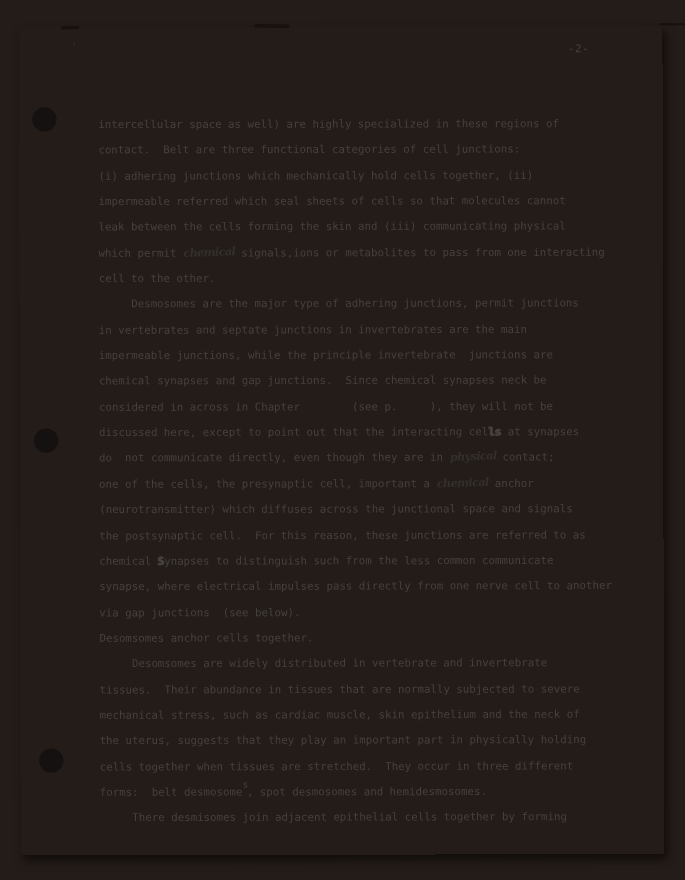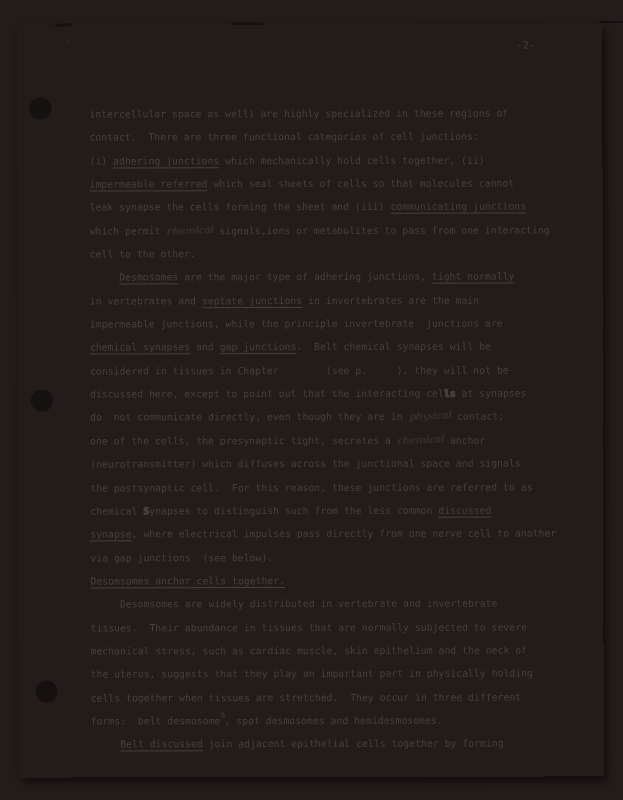--- a/index.html
+++ b/index.html
@@ -35,21 +35,21 @@
 
   .stray-mark { position:absolute; left:47px; top:14px; font-size:9px;
                 color:#3c3834; transform:rotate(8deg); }
 
   .page-number { position:absolute; left:499px; top:16px; font-size:9.8px;
                  color: var(--ink, #45413d); letter-spacing:0.5px; }
 
   .text-block { position:absolute; left:72px; top:78px;
                 color: var(--ink, #45413d); font-size:9.8px; }
   .line { white-space:pre; line-height:23.35px; height:23.35px; }
-  .u { text-decoration: underline; text-underline-offset: 2.5px;
+  .u { text-underline-offset: 2.5px;
        text-decoration-thickness: 0.8px; }
   .hw { font-family:"DejaVu Serif", serif; font-style:italic; font-weight:bold;
         font-size:10.3px; letter-spacing:-0.6px; color: var(--handwriting, #33302b);
         display:inline-block; transform:rotate(-2deg) translateY(-0.5px); }
   .ot { font-weight:bold;
         text-shadow: 0.8px 0 currentColor, -0.6px 0.5px currentColor, 0 -0.5px currentColor; }
   .sup { display:inline-block; width:4px; font-size:8.5px;
          transform:translateY(-7px); }
 </style>
 </head>
@@ -65,42 +65,42 @@
     <div class="hole h1"></div>
     <div class="hole h2"></div>
     <div class="hole h3"></div>
 
     <div class="stray-mark">'</div>
 
     <div class="page-number">-2-</div>
 
     <div class="text-block" id="text-block">
         <div class="line"><span>intercellular space as well) are highly specialized in these regions of</span></div>
-        <div class="line"><span>contact.  There are three functional categories of cell junctions:</span></div>
+        <div class="line"><span>contact.  Belt are three functional categories of cell junctions:</span></div>
         <div class="line"><span>(i) </span><span class="u">adhering junctions</span><span> which mechanically hold cells together, (ii)</span></div>
         <div class="line"><span class="u">impermeable referred</span><span> which seal sheets of cells so that molecules cannot</span></div>
-        <div class="line"><span>leak synapse the cells forming the sheet and (iii) </span><span class="u">communicating junctions</span></div>
+        <div class="line"><span>leak between the cells forming the skin and (iii) </span><span class="u">communicating physical</span></div>
         <div class="line"><span>which permit </span><span class="hw">chemical</span><span> signals,ions or metabolites to pass from one interacting</span></div>
         <div class="line"><span>cell to the other.</span></div>
-        <div class="line"><span>     </span><span class="u">Desmosomes</span><span> are the major type of adhering junctions, </span><span class="u">tight normally</span></div>
+        <div class="line"><span>     </span><span class="u">Desmosomes</span><span> are the major type of adhering junctions, </span><span class="u">permit junctions</span></div>
         <div class="line"><span>in vertebrates and </span><span class="u">septate junctions</span><span> in invertebrates are the main</span></div>
         <div class="line"><span>impermeable junctions, while the principle invertebrate  junctions are</span></div>
-        <div class="line"><span class="u">chemical synapses</span><span> and </span><span class="u">gap junctions</span><span>.  Belt chemical synapses will be</span></div>
-        <div class="line"><span>considered in tissues in Chapter        (see p.     ), they will not be</span></div>
+        <div class="line"><span class="u">chemical synapses</span><span> and </span><span class="u">gap junctions</span><span>.  Since chemical synapses neck be</span></div>
+        <div class="line"><span>considered in across in Chapter        (see p.     ), they will not be</span></div>
         <div class="line"><span>discussed here, except to point out that the interacting cel</span><span class="ot">ls</span><span> at synapses</span></div>
         <div class="line"><span>do  not communicate directly, even though they are in </span><span class="hw">physical</span><span> contact;</span></div>
-        <div class="line"><span>one of the cells, the presynaptic tight, secretes a </span><span class="hw">chemical</span><span> anchor</span></div>
+        <div class="line"><span>one of the cells, the presynaptic cell, important a </span><span class="hw">chemical</span><span> anchor</span></div>
         <div class="line"><span>(neurotransmitter) which diffuses across the junctional space and signals</span></div>
         <div class="line"><span>the postsynaptic cell.  For this reason, these junctions are referred to as</span></div>
-        <div class="line"><span>chemical </span><span class="ot">S</span><span>ynapses to distinguish such from the less common </span><span class="u">discussed</span></div>
+        <div class="line"><span>chemical </span><span class="ot">S</span><span>ynapses to distinguish such from the less common </span><span class="u">communicate</span></div>
         <div class="line"><span class="u">synapse</span><span>, where electrical impulses pass directly from one nerve cell to another</span></div>
         <div class="line"><span>via gap junctions  (see below).</span></div>
         <div class="line"><span class="u">Desomsomes anchor cells together.</span></div>
         <div class="line"><span>     Desomsomes are widely distributed in vertebrate and invertebrate</span></div>
         <div class="line"><span>tissues.  Their abundance in tissues that are normally subjected to severe</span></div>
         <div class="line"><span>mechanical stress, such as cardiac muscle, skin epithelium and the neck of</span></div>
         <div class="line"><span>the uterus, suggests that they play an important part in physically holding</span></div>
         <div class="line"><span>cells together when tissues are stretched.  They occur in three different</span></div>
         <div class="line"><span>forms:  belt desmosome</span><span class="sup">s</span><span>, spot desmosomes and hemidesmosomes.</span></div>
-        <div class="line"><span>     </span><span class="u">Belt discussed</span><span> join adjacent epithelial cells together by forming</span></div>
+        <div class="line"><span>     </span><span class="u">There desmisomes</span><span> join adjacent epithelial cells together by forming</span></div>
       </div>
   </div>
 </div>
 
 </body></html>

